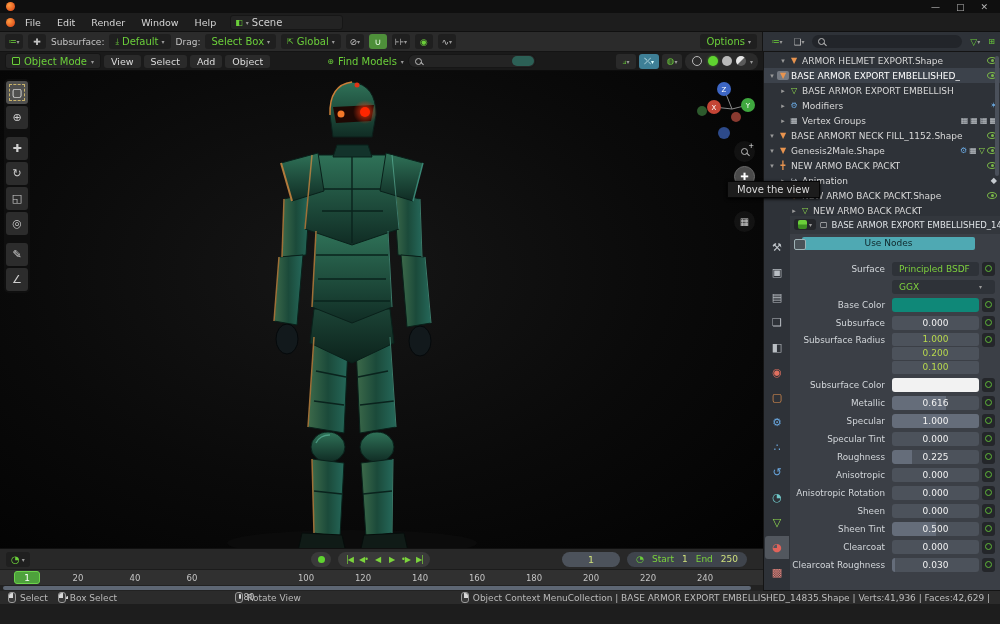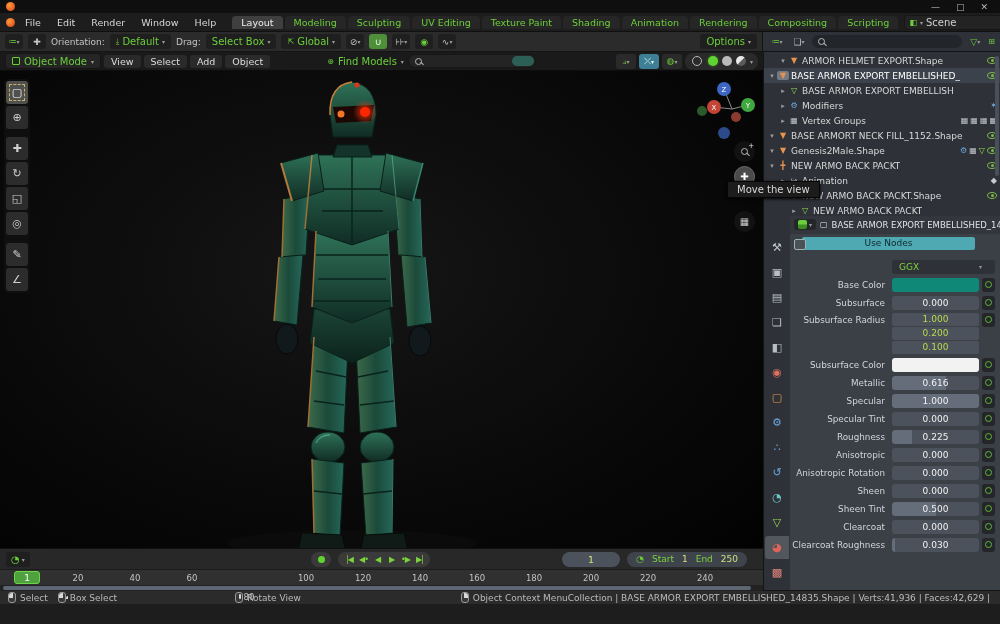--- a/index.html
+++ b/index.html
@@ -165,49 +165,37 @@
 
   <div class="topbar">
     <span class="blender-logo" style="margin:0 2px 0 6px;"></span>
     <span style="display:flex;">
         <span class="menu">File</span>
         <span class="menu">Edit</span>
         <span class="menu">Render</span>
         <span class="menu">Window</span>
         <span class="menu">Help</span>
       </span>
-    <span class="tabs">
-        <span class="tab active">Layout</span>
-        <span class="tab">Modeling</span>
-        <span class="tab">Sculpting</span>
-        <span class="tab">UV Editing</span>
-        <span class="tab">Texture Paint</span>
-        <span class="tab">Shading</span>
-        <span class="tab">Animation</span>
-        <span class="tab">Rendering</span>
-        <span class="tab">Compositing</span>
-        <span class="tab">Scripting</span>
-      </span>
     <span class="pill">
       <span class="gicon">◧</span>
         <span class="caret">▾</span>
       <span class="val">Scene</span>
 
     </span>
 
   </div>
 
   <div class="row2">
     <div class="ts-left">
       <span class="icon-btn">
           <span class="grn" style="font-size:8px;">≔</span>
           <span class="caret">▾</span>
         </span>
       <span class="icon-btn">✚</span>
-      <span class="lbl">Orientation:</span>
+      <span class="lbl">Subsurface:</span>
       <span class="ts-btn">
           <span class="gicon">⤓</span>
           <span class="grn">Default</span>
           <span class="caret">▾</span>
         </span>
       <span class="lbl">Drag:</span>
       <span class="ts-btn">
           <span class="grn">Select Box</span>
           <span class="caret">▾</span>
         </span>
@@ -612,20 +600,27 @@
           <div class="pnav">
             <span class="pnav-editor">
                 <span class="sq"></span>
                 <span class="caret">▾</span>
               </span>
             <span class="obj-ico">▢</span>
             <span>BASE ARMOR EXPORT EMBELLISHED_14835.S</span>
           </div>
           <div class="use-nodes">Use Nodes</div>
           <div>
+              <div class="prow mt">
+                <span class="plabel">Surface</span>
+                <span class="pfield menu">
+                  <span class="v">Principled BSDF</span>
+                </span>
+                <span class="socket"></span>
+              </div>
               <div class="prow">
                 <span class="plabel"></span>
                 <span class="pfield menu">
                   <span class="v">GGX</span>
                   <span class="dd">▾</span>
                 </span>
               </div>
               <div class="prow">
                 <span class="plabel">Base Color</span>
                 <span class="pfield" style="background: rgb(15, 136, 120);"></span>

